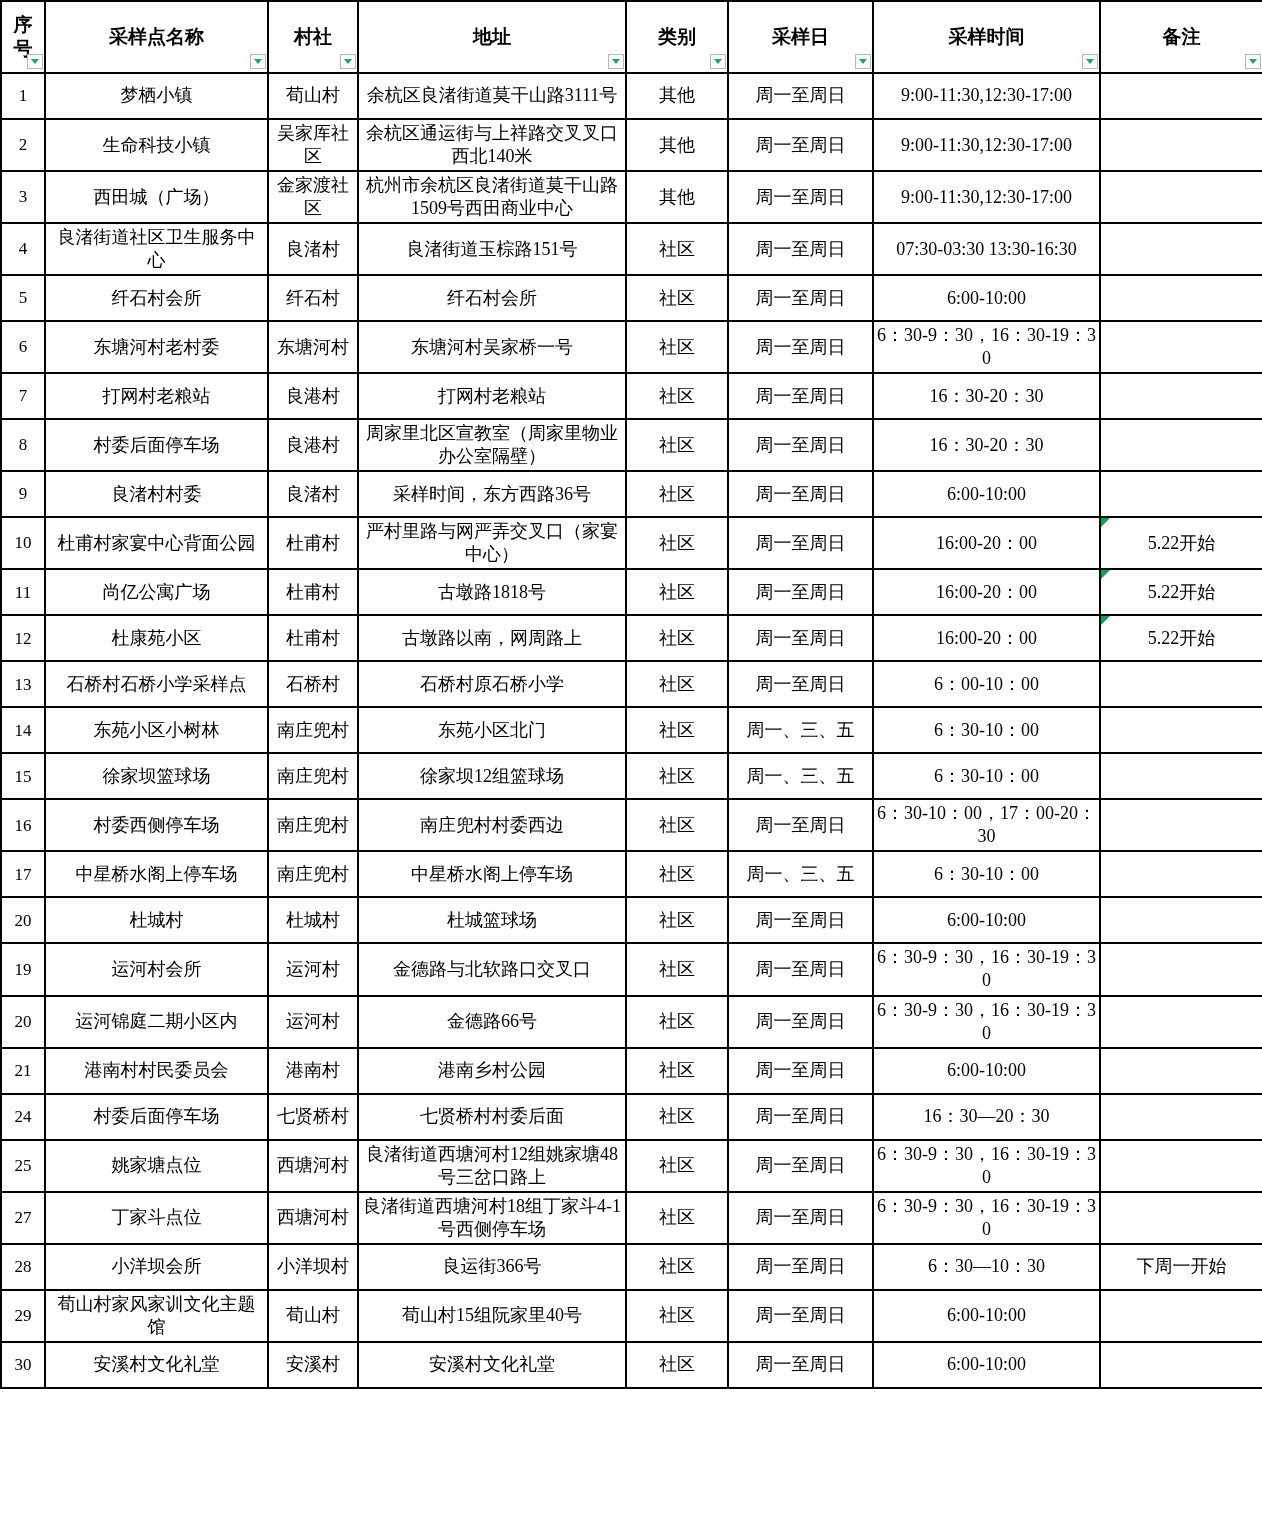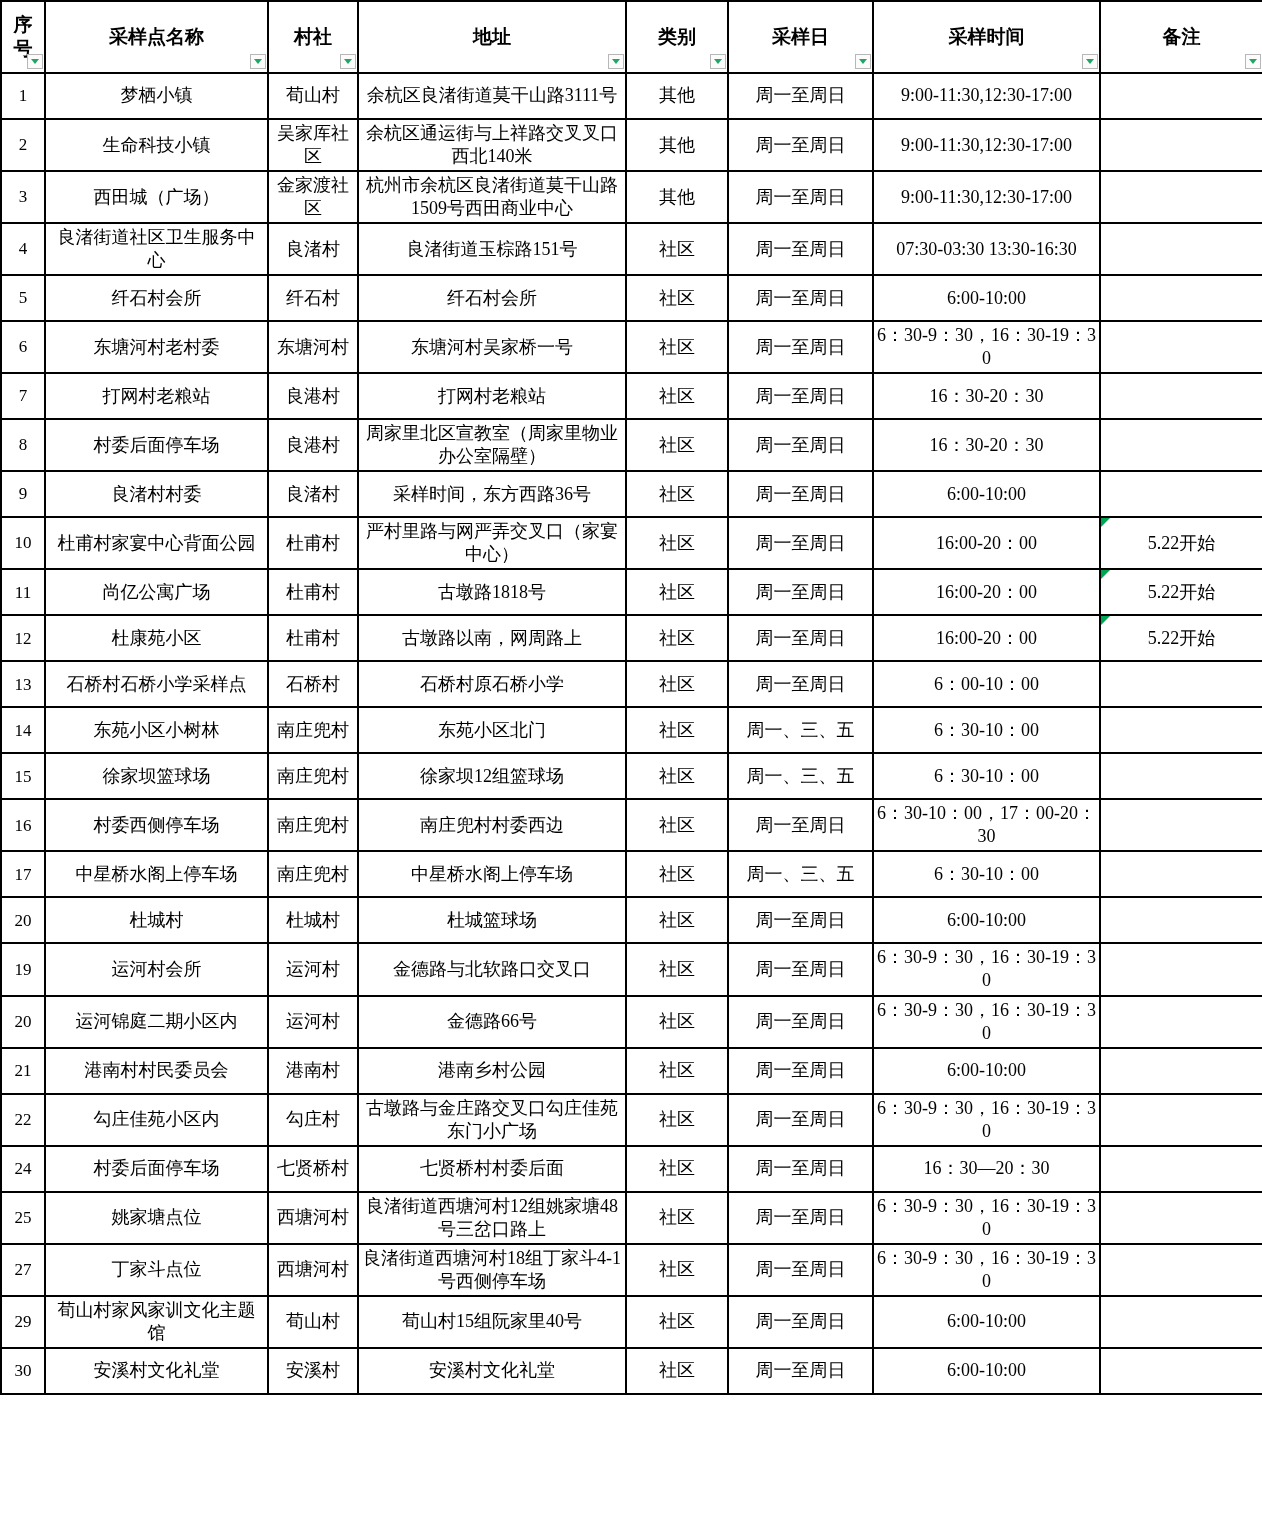--- a/index.html
+++ b/index.html
@@ -266,30 +266,20 @@
         <td class="num-cell"><span class="cell-text">21</span></td>
         <td><span class="cell-text">港南村村民委员会</span></td>
         <td><span class="cell-text">港南村</span></td>
         <td><span class="cell-text">港南乡村公园</span></td>
         <td><span class="cell-text">社区</span></td>
         <td><span class="cell-text">周一至周日</span></td>
         <td><span class="cell-text">6:00-10:00</span></td>
         <td><span class="cell-text"></span></td>
       </tr>
       <tr>
-        <td class="num-cell"><span class="cell-text">22</span></td>
-        <td><span class="cell-text">勾庄佳苑小区内</span></td>
-        <td><span class="cell-text">勾庄村</span></td>
-        <td><span class="cell-text">古墩路与金庄路交叉口勾庄佳苑东门小广场</span></td>
-        <td><span class="cell-text">社区</span></td>
-        <td><span class="cell-text">周一至周日</span></td>
-        <td><span class="cell-text">6：30-9：30，16：30-19：30</span></td>
-        <td><span class="cell-text"></span></td>
-      </tr>
-      <tr>
         <td class="num-cell"><span class="cell-text">24</span></td>
         <td><span class="cell-text">村委后面停车场</span></td>
         <td><span class="cell-text">七贤桥村</span></td>
         <td><span class="cell-text">七贤桥村村委后面</span></td>
         <td><span class="cell-text">社区</span></td>
         <td><span class="cell-text">周一至周日</span></td>
         <td><span class="cell-text">16：30—20：30</span></td>
         <td><span class="cell-text"></span></td>
       </tr>
       <tr>
@@ -306,20 +296,30 @@
         <td class="num-cell"><span class="cell-text">27</span></td>
         <td><span class="cell-text">丁家斗点位</span></td>
         <td><span class="cell-text">西塘河村</span></td>
         <td><span class="cell-text">良渚街道西塘河村18组丁家斗4-1号西侧停车场</span></td>
         <td><span class="cell-text">社区</span></td>
         <td><span class="cell-text">周一至周日</span></td>
         <td><span class="cell-text">6：30-9：30，16：30-19：30</span></td>
         <td><span class="cell-text"></span></td>
       </tr>
       <tr>
+        <td class="num-cell"><span class="cell-text">28</span></td>
+        <td><span class="cell-text">小洋坝会所</span></td>
+        <td><span class="cell-text">小洋坝村</span></td>
+        <td><span class="cell-text">良运街366号</span></td>
+        <td><span class="cell-text">社区</span></td>
+        <td><span class="cell-text">周一至周日</span></td>
+        <td><span class="cell-text">6：30—10：30</span></td>
+        <td><span class="cell-text">下周一开始</span></td>
+      </tr>
+      <tr>
         <td class="num-cell"><span class="cell-text">29</span></td>
         <td><span class="cell-text">荀山村家风家训文化主题馆</span></td>
         <td><span class="cell-text">荀山村</span></td>
         <td><span class="cell-text">荀山村15组阮家里40号</span></td>
         <td><span class="cell-text">社区</span></td>
         <td><span class="cell-text">周一至周日</span></td>
         <td><span class="cell-text">6:00-10:00</span></td>
         <td><span class="cell-text"></span></td>
       </tr>
       <tr>

